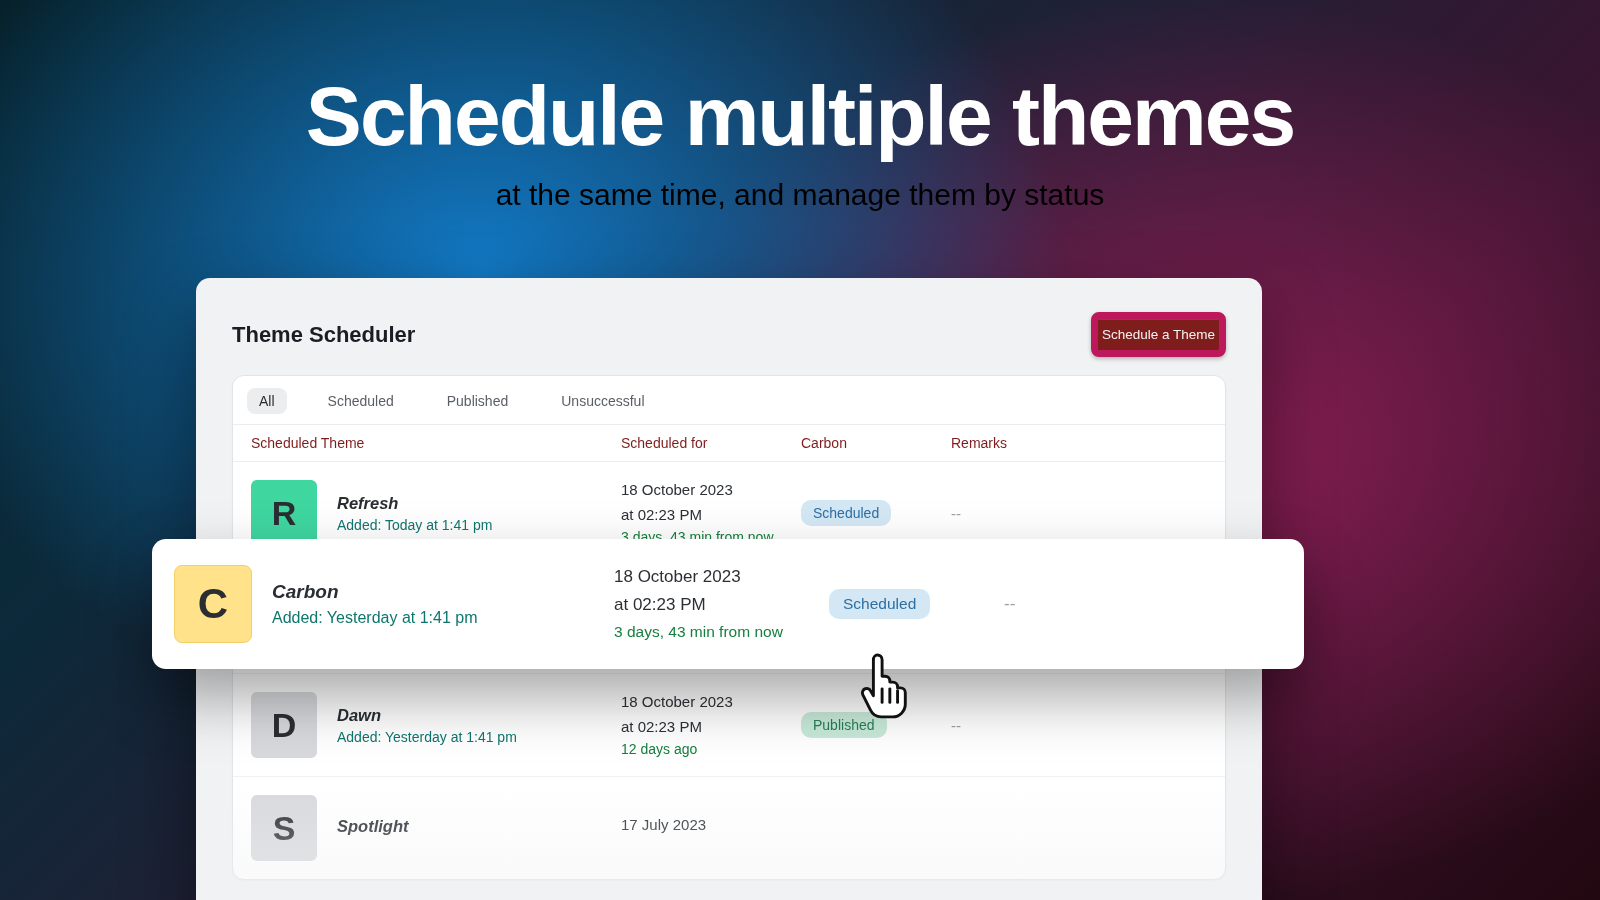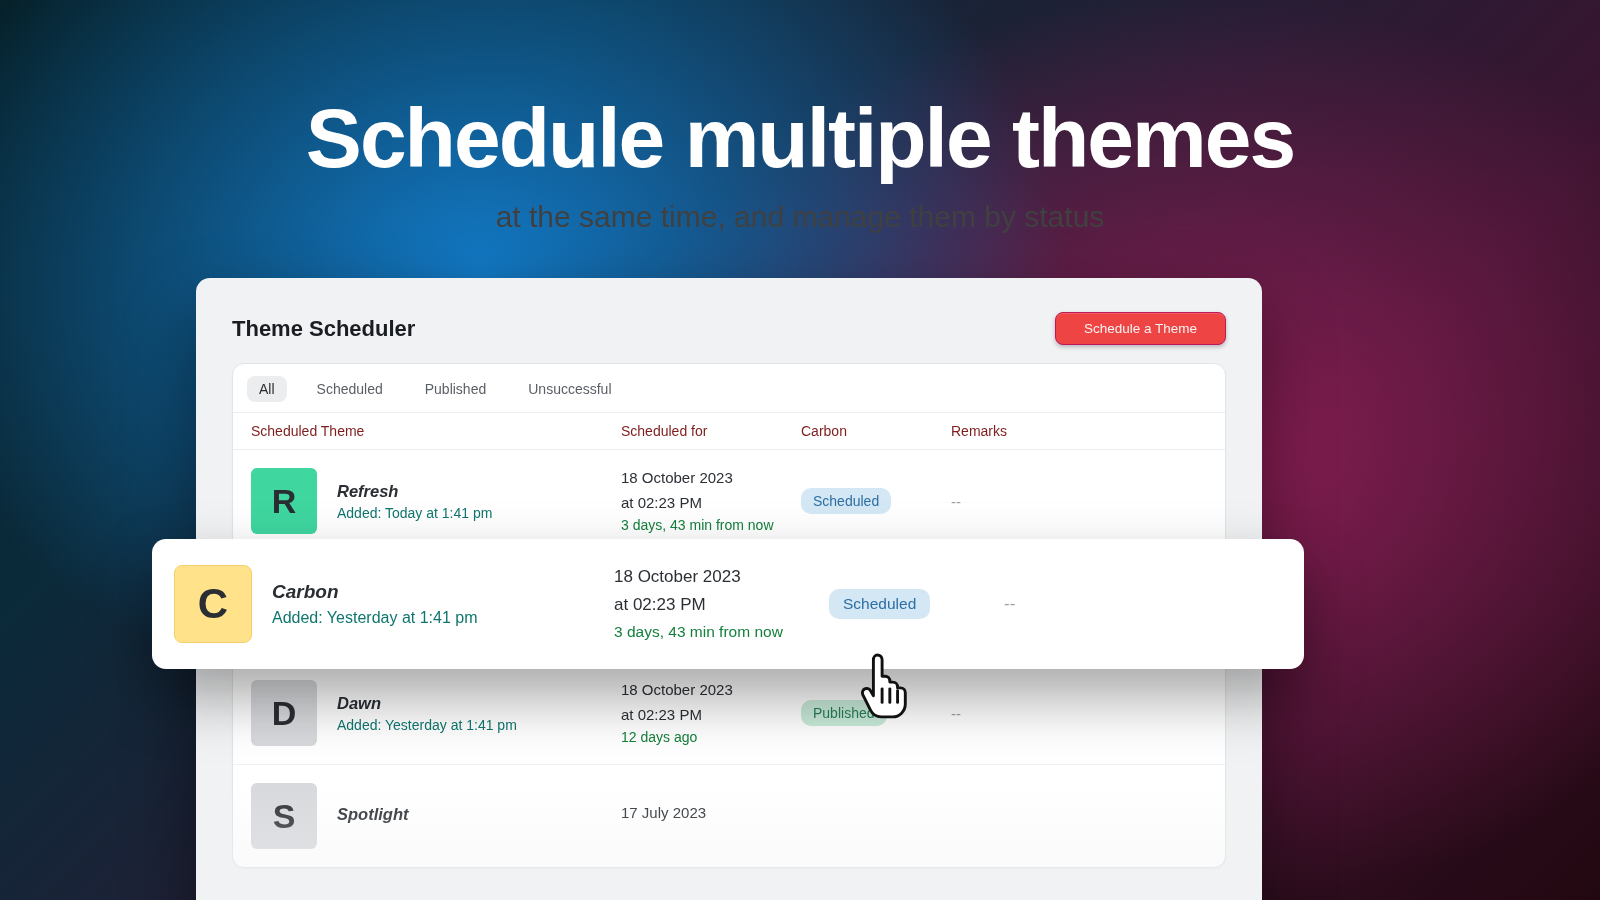--- a/index.html
+++ b/index.html
@@ -6,32 +6,32 @@
   html, body { width: 1600px; height: 900px; overflow: hidden; }
   body {
     font-family: -apple-system, BlinkMacSystemFont, "Segoe UI", Helvetica, Arial, sans-serif;
     background:
       radial-gradient(ellipse 900px 700px at 30% 30%, #1279c5 0%, rgba(18,121,197,0) 65%),
       radial-gradient(ellipse 900px 700px at 75% 50%, #8a1e54 0%, rgba(138,30,84,0) 65%),
       linear-gradient(135deg, #06212a 0%, #0b2a3a 25%, #3b1430 70%, #220811 100%);
     position: relative;
   }
 
-  .hero { text-align: center; color: #fff; padding-top: 94px; }
+  .hero { text-align: center; color: #fff; padding-top: 72px; }
   .hero h1 {
     font-size: 84px;
     font-weight: 800;
     letter-spacing: -2px;
     line-height: 1.05;
   }
   .hero p {
     margin-top: 18px;
     font-size: 30px;
     font-weight: 400;
-    color: #404040;
+    color: #000000;
   }
 
   .card {
     position: absolute;
     left: 196px;
     top: 278px;
     width: 1066px;
     height: 766px;
     background: #f1f2f3;
     border-radius: 14px;
@@ -40,42 +40,42 @@
   }
 
   .card-header {
     display: flex;
     justify-content: space-between;
     align-items: center;
     padding: 34px 36px 18px 36px;
   }
   .card-title { font-size: 22px; font-weight: 700; color: #1a1d21; }
   .schedule-btn {
-    background: #ef4444;
+    background: #7f1d1d;
     color: #f4f4f4;
-    border: 1px solid #be185d;
-    padding: 8px 28px;
+    border: 7px solid #be185d;
+    padding: 8px 4px;
     font-size: 13.5px;
     border-radius: 8px;
     box-shadow: 0 1px 0 rgba(255,255,255,.15) inset, 0 2px 4px rgba(0,0,0,.25);
     cursor: pointer;
   }
 
   .table-wrap {
     margin: 0 36px;
     background: #fff;
     border: 1px solid #e2e4e7;
     border-radius: 12px;
     overflow: hidden;
     box-shadow: 0 1px 2px rgba(0,0,0,.04);
   }
 
   .tabs {
     display: flex;
-    gap: 18px;
+    gap: 29px;
     padding: 12px 14px 10px 14px;
     border-bottom: 1px solid #ebedef;
     align-items: center;
   }
   .tab {
     font-size: 14px;
     color: #5a5f66;
     padding: 5px 12px;
     border-radius: 8px;
     cursor: pointer;

